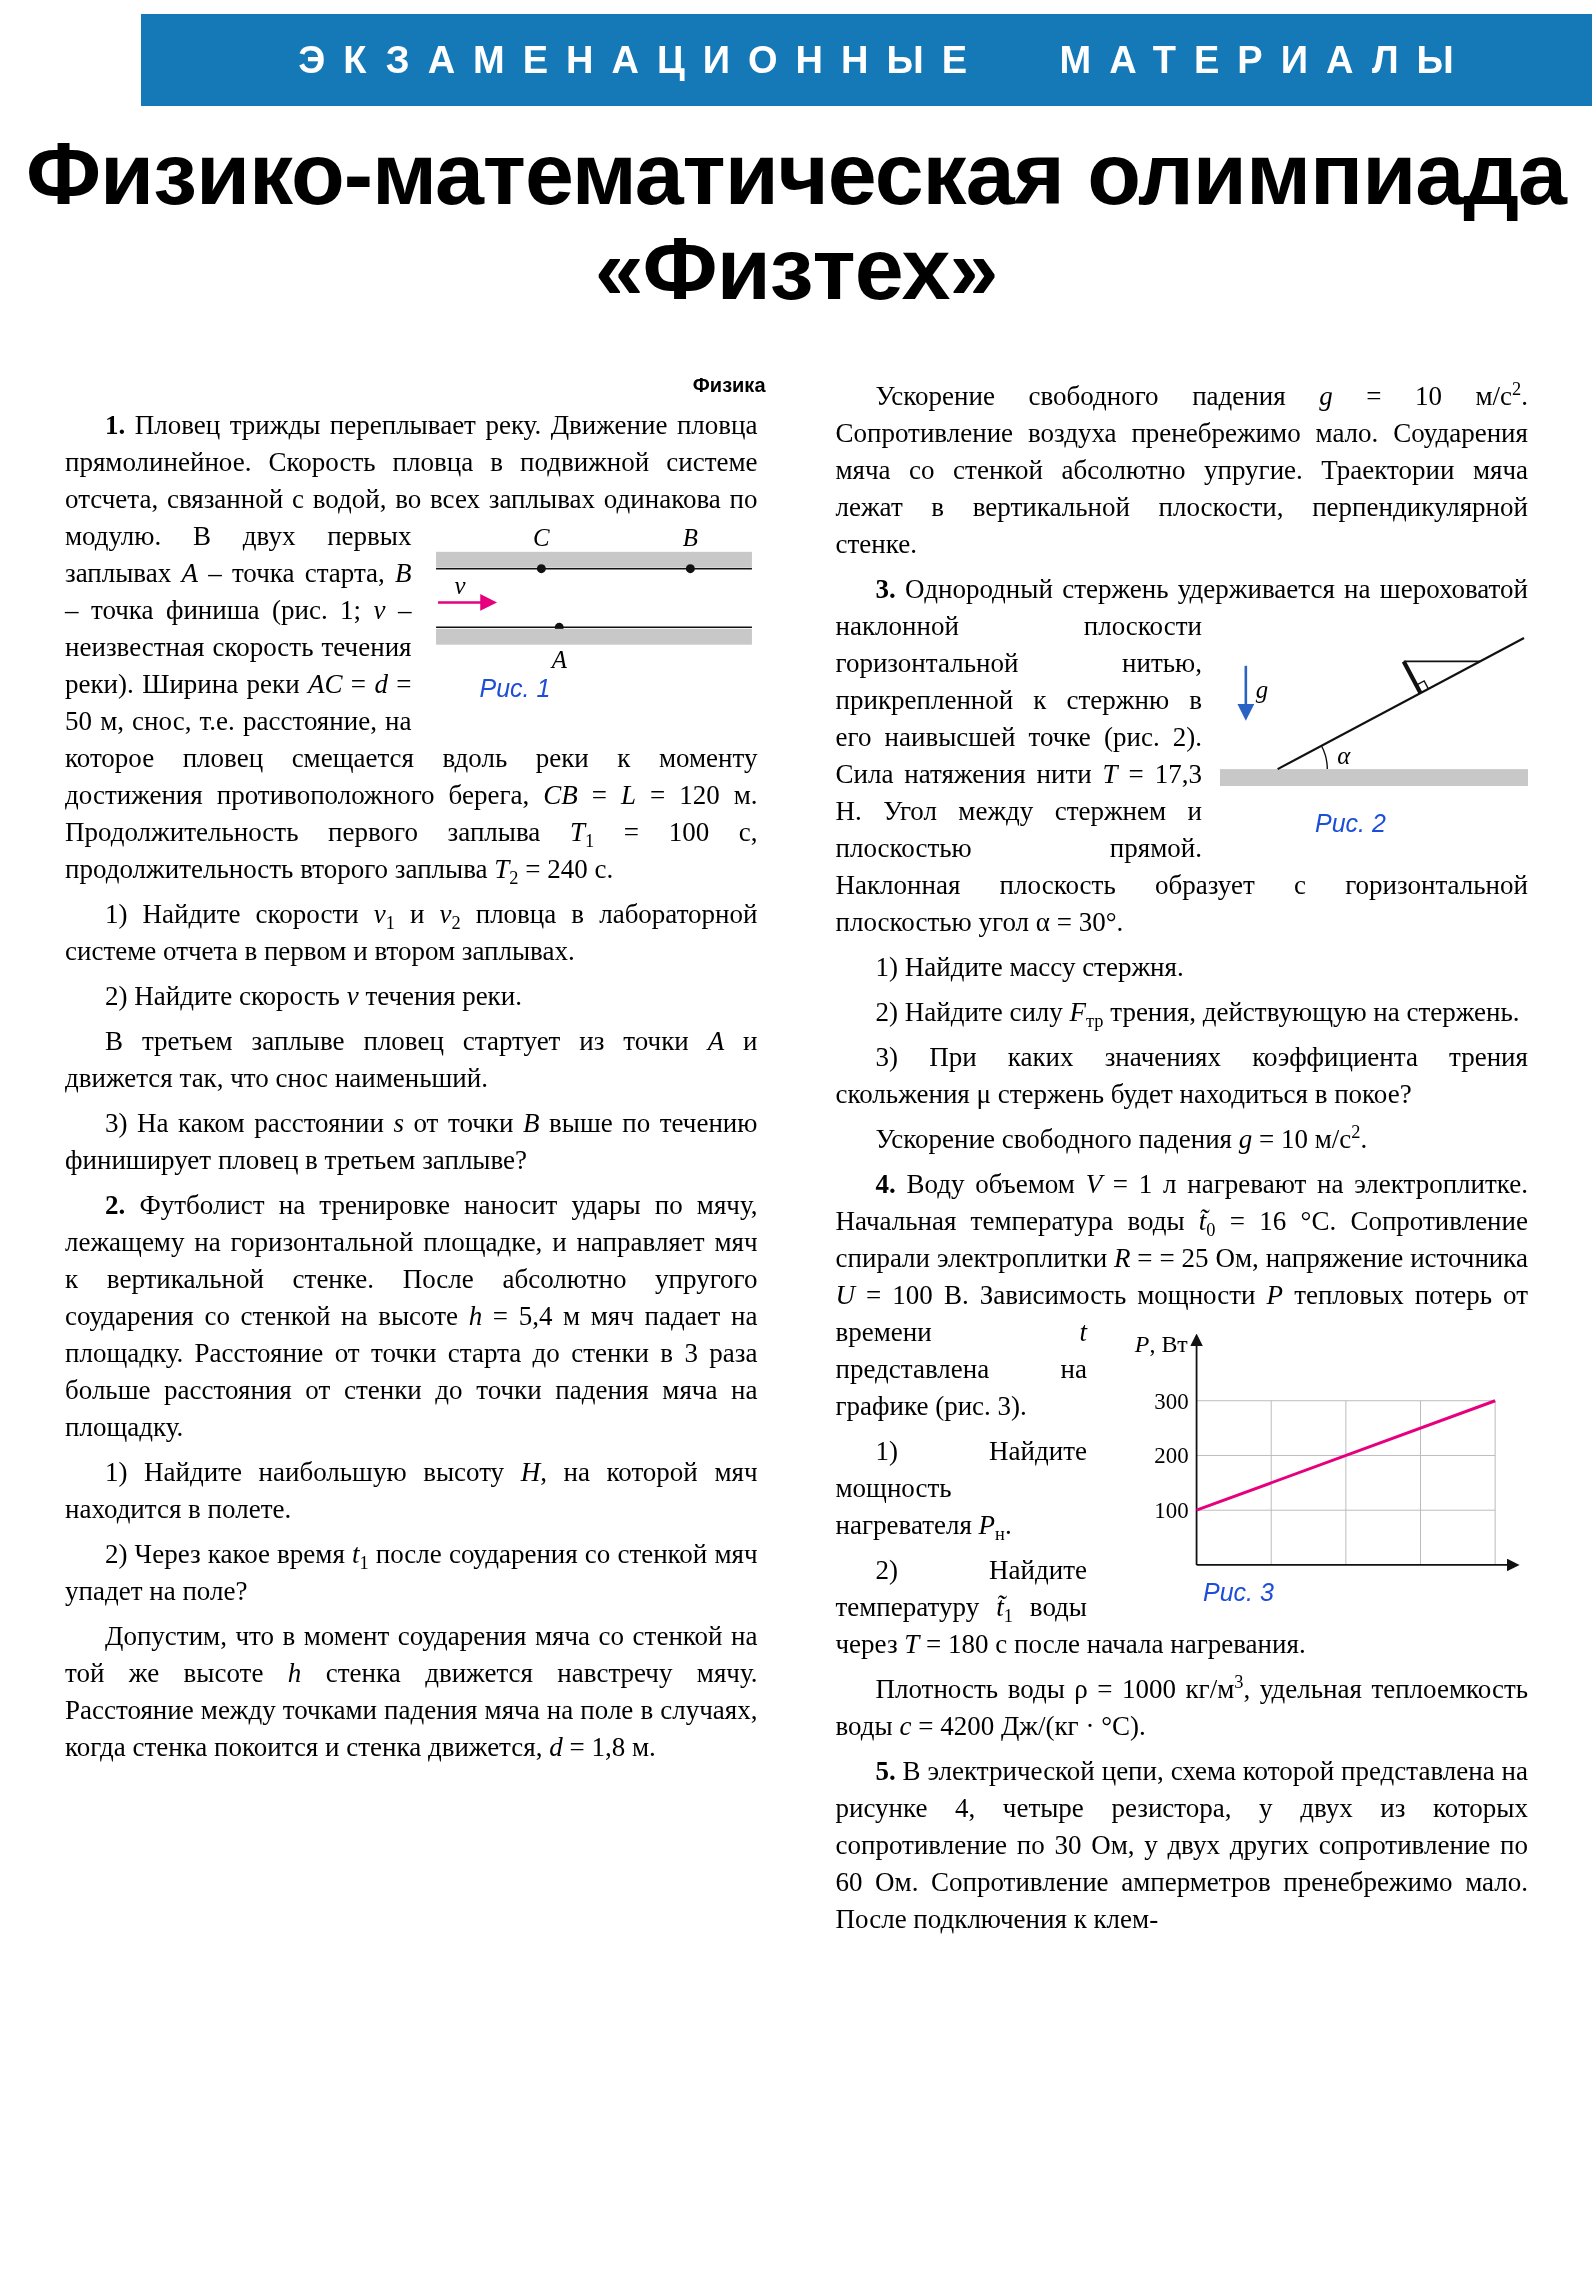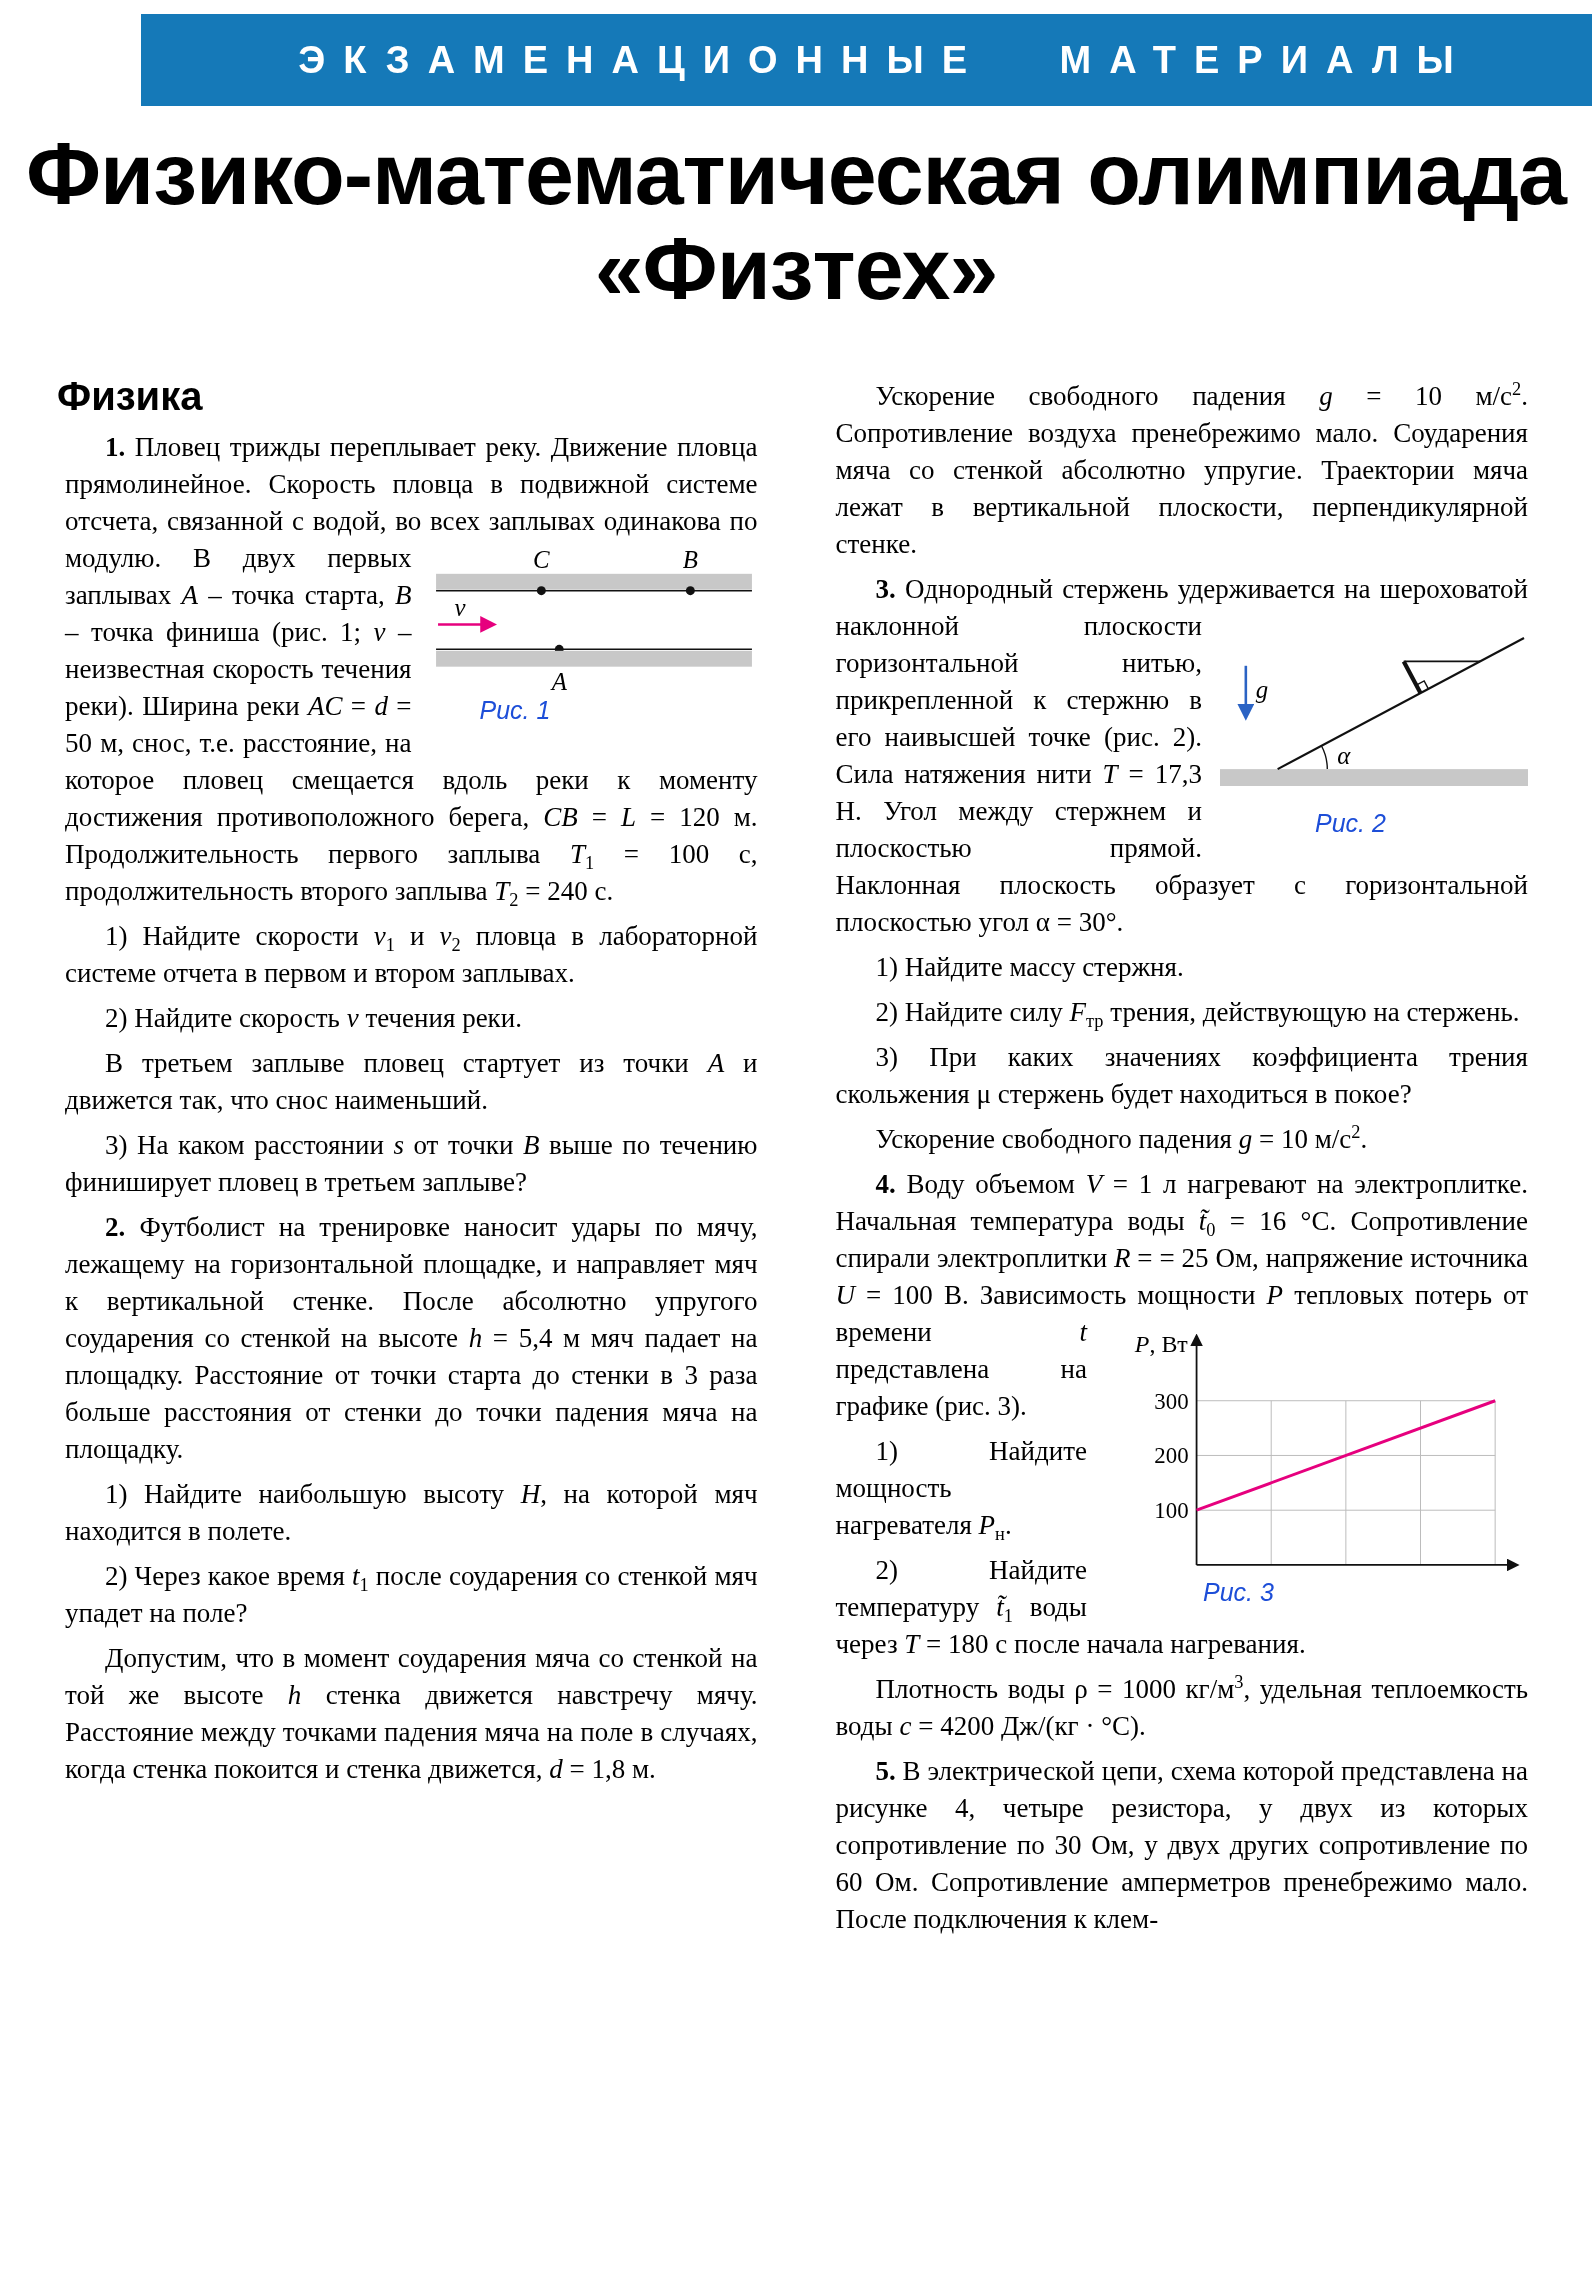--- a/index.html
+++ b/index.html
@@ -16,22 +16,22 @@
     font-size:38px;letter-spacing:18px;word-spacing:46px;padding-left:18px;white-space:nowrap;
   }
   .title{
     margin:20px 10px 0 10px;text-align:center;
     font-family:"Liberation Sans",sans-serif;font-weight:600;
     font-size:88px;line-height:1.08;letter-spacing:-1px;
   }
   .columns{display:flex;margin:54px 56px 0 57px;gap:62px;}
   .col{width:709px;}
   h2.subject{
-    font-family:"Liberation Sans",sans-serif;font-weight:700;font-size:40px;
-    text-align:left;margin:4px 0 10px 0;
+    font-family:"Liberation Sans",sans-serif;font-weight:700;font-size:20px;
+    text-align:right;margin:4px 0 10px 0;
   }
   .grade{
     font-family:"Liberation Sans",sans-serif;font-style:italic;font-size:30px;
     text-align:center;margin:0 0 24px 0;
   }
   p.b{
     font-size:27px;line-height:37px;text-align:justify;text-indent:40px;margin:8px;
     hyphens:auto;-webkit-hyphens:auto;
   }
   p.b sub, p.b sup{font-size:68%;line-height:0;}

